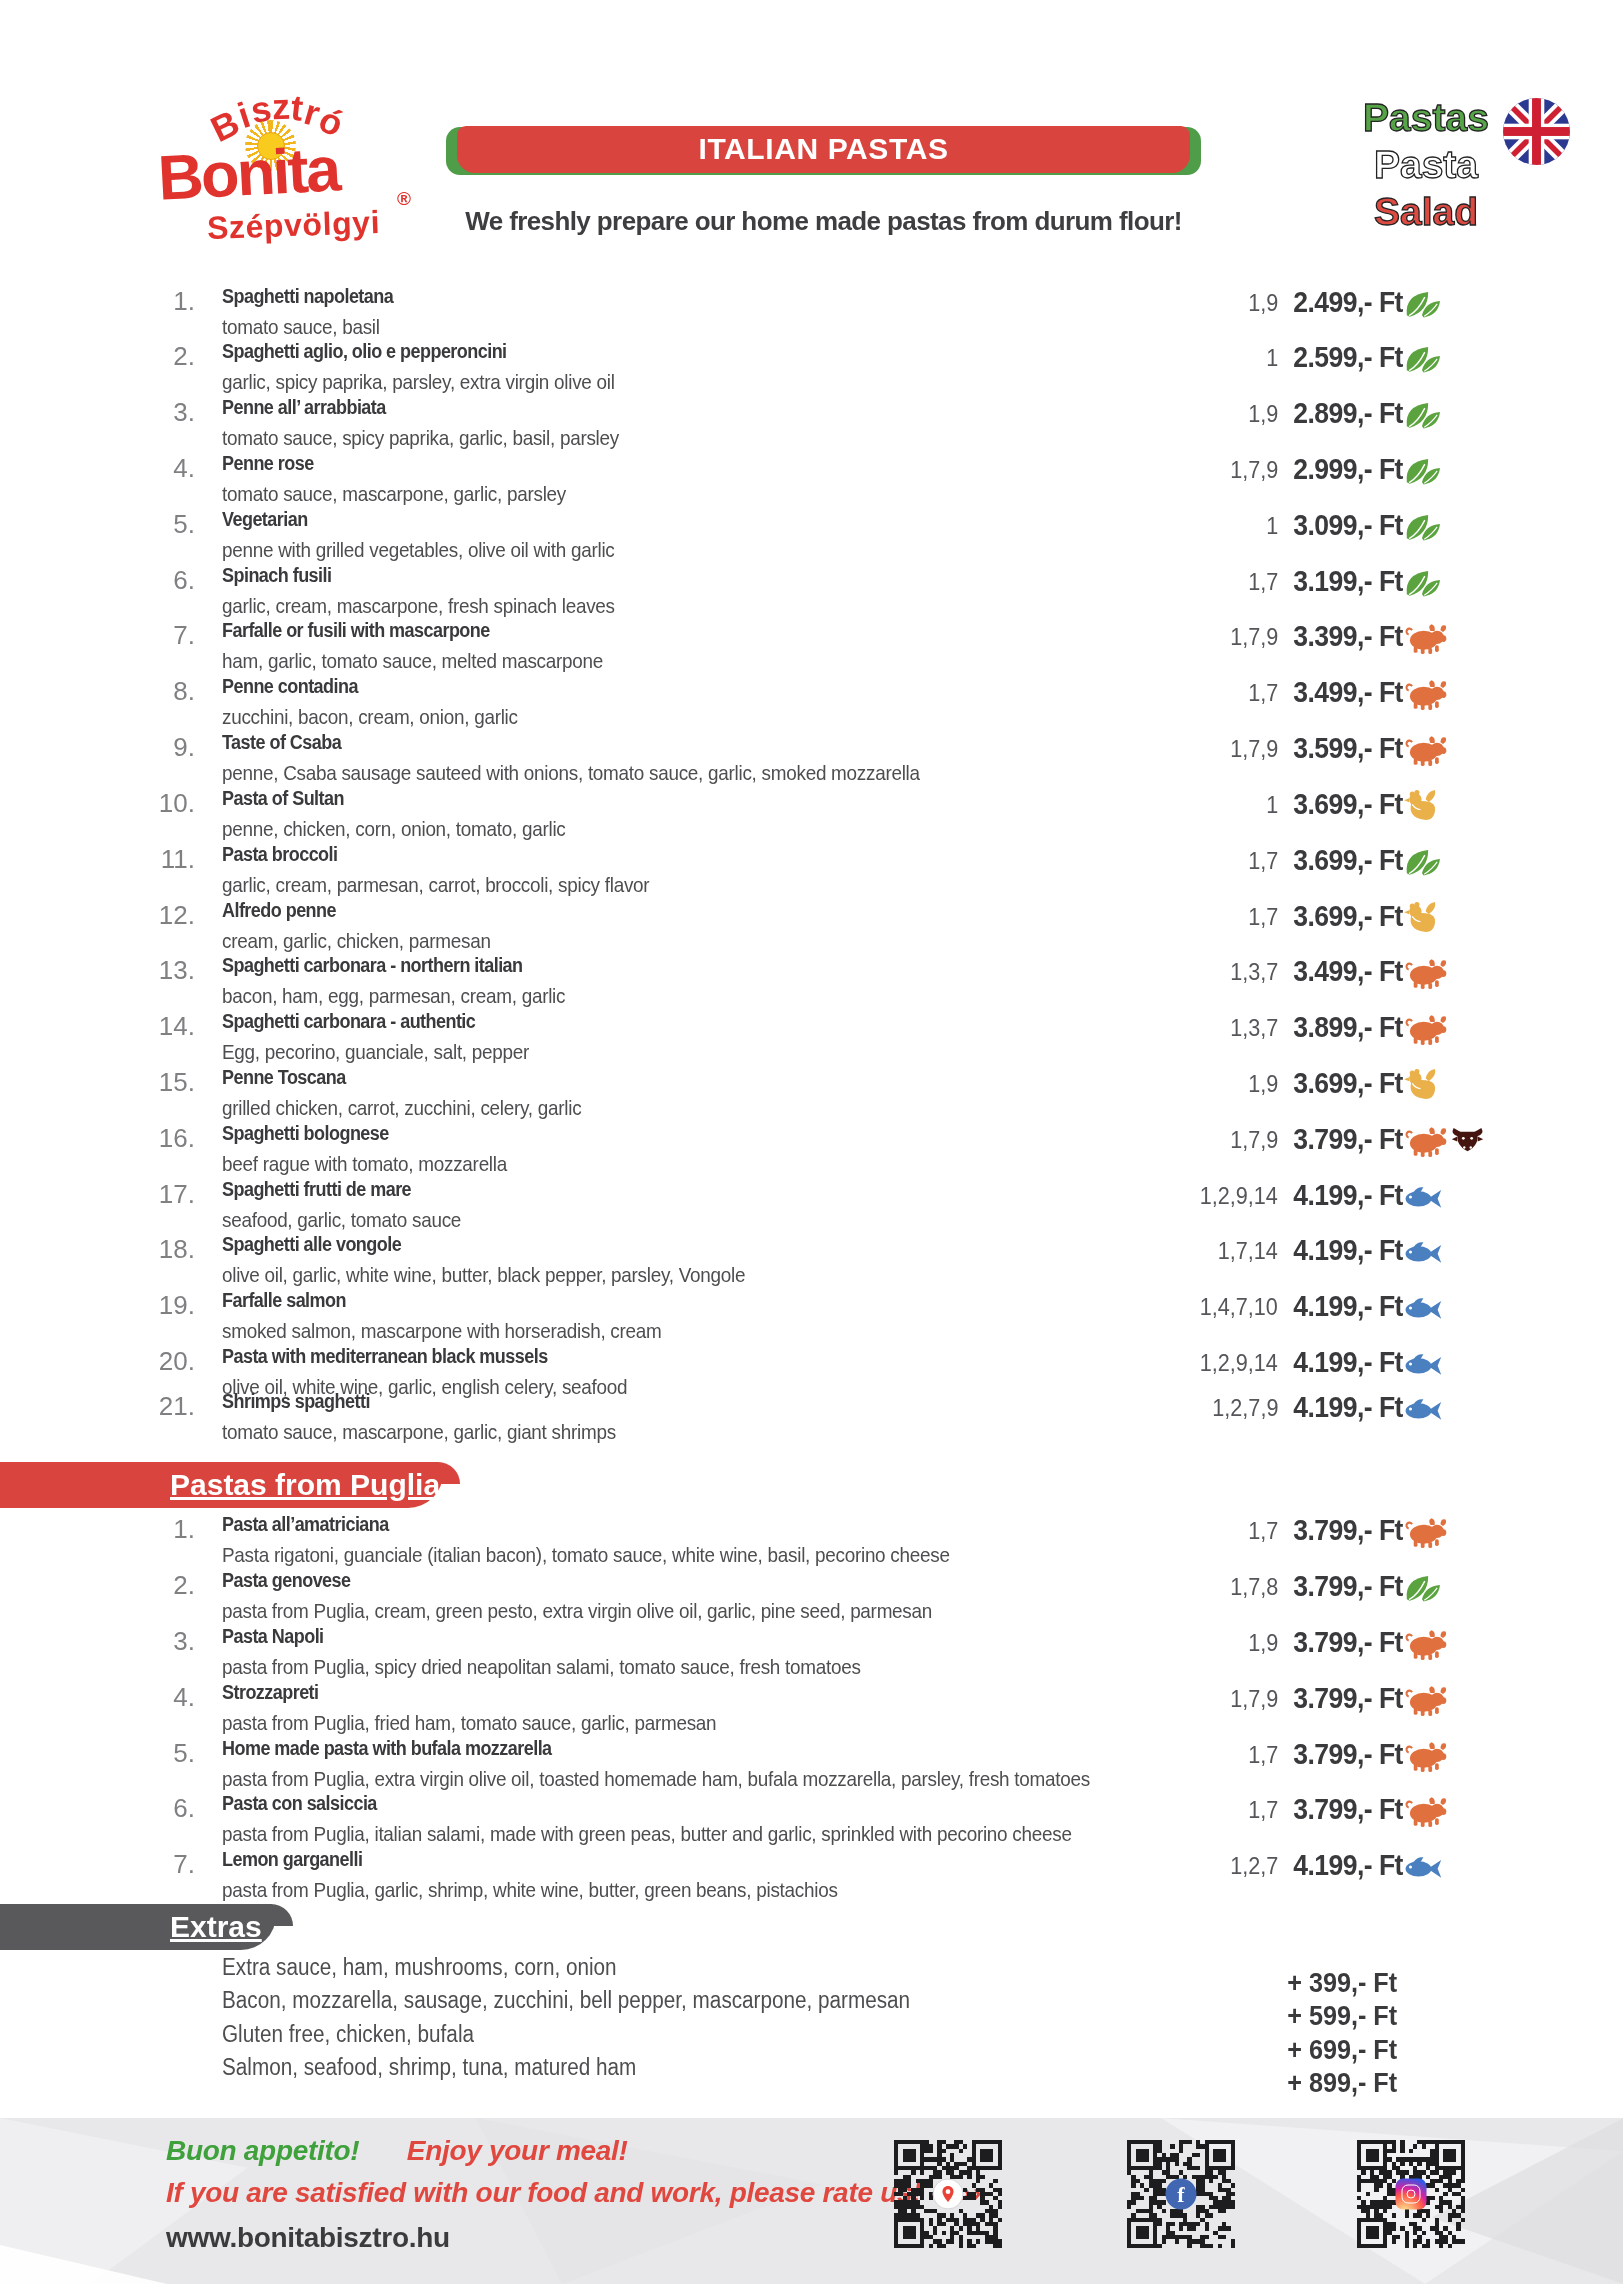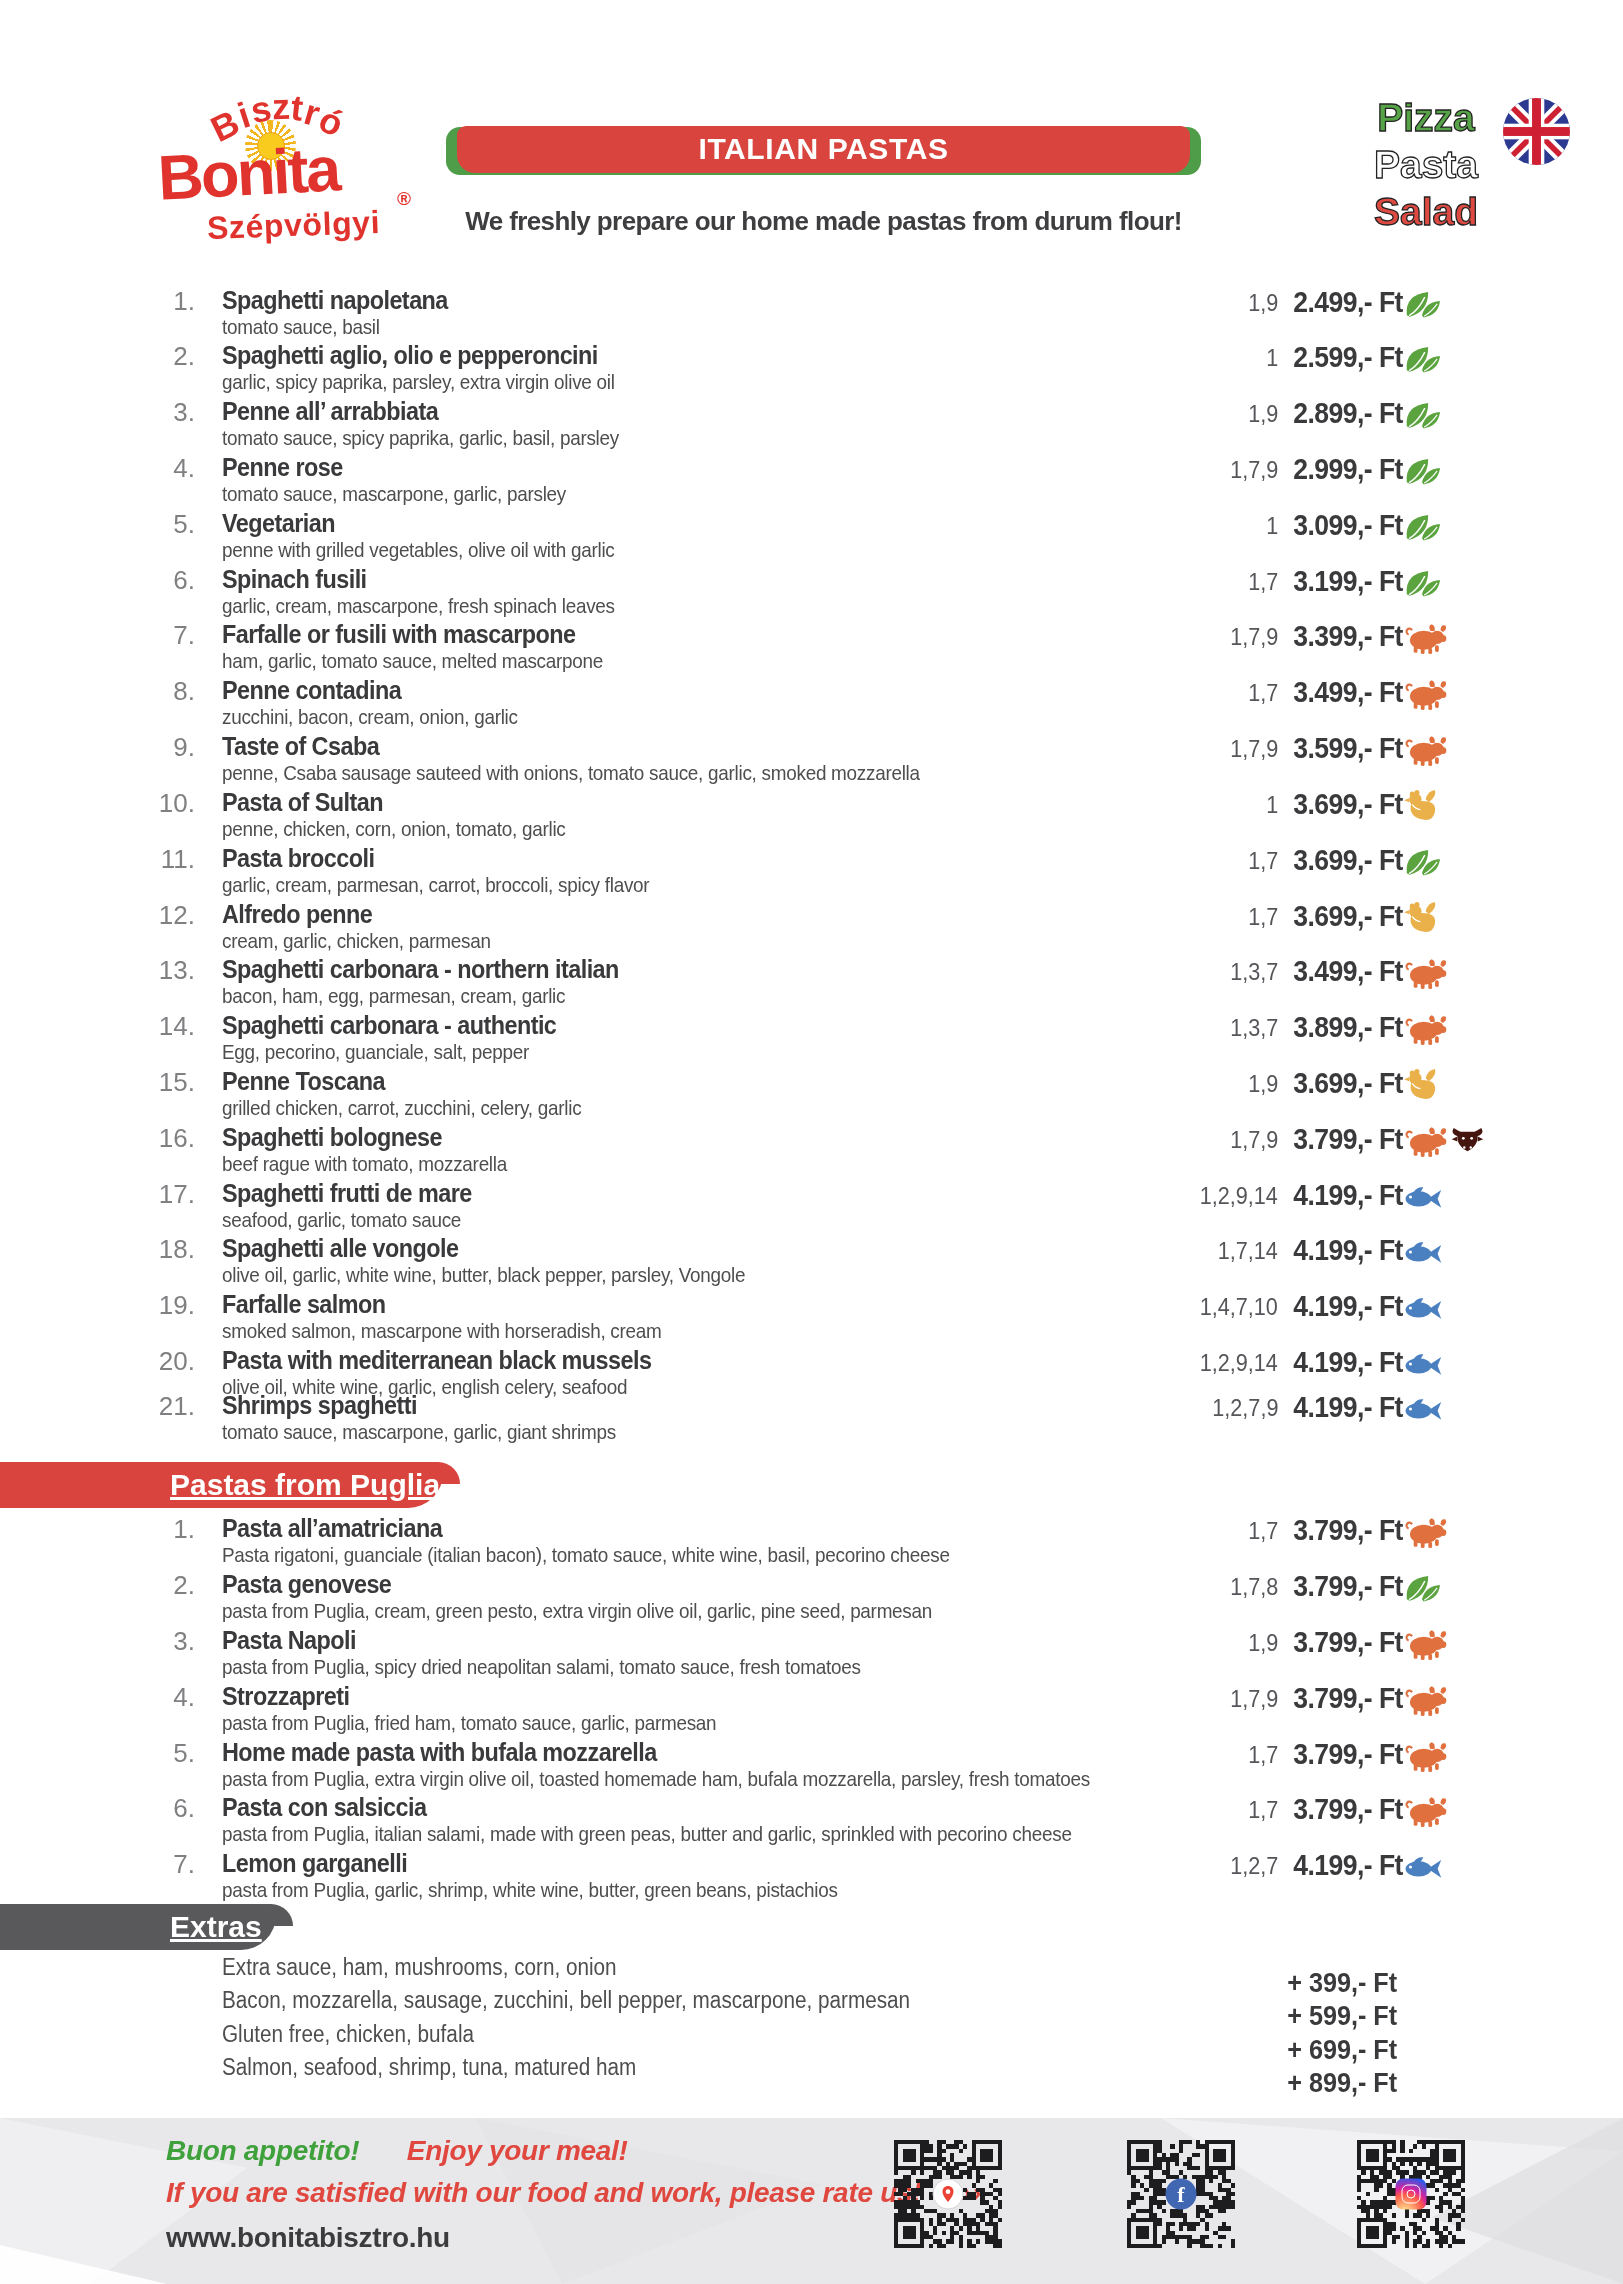--- a/index.html
+++ b/index.html
@@ -36,21 +36,21 @@
   .badge{position:absolute;left:1357px;top:94px;width:138px;text-align:center;font-weight:bold;font-size:39px;line-height:47px;}
   .badge div{-webkit-text-stroke:1.3px #232323;}
   .badge .b-pizza{color:#56a447;}
   .badge .b-pasta{color:#ffffff;}
   .badge .b-salad{color:#dd4a42;}
   .flag{position:absolute;left:1503px;top:98px;width:67px;height:67px;border-radius:50%;overflow:hidden;}
 
   
   .row{position:absolute;left:0;width:1624px;height:57px;}
   .num{position:absolute;left:149px;top:1.3px;width:46px;text-align:right;font-size:26px;color:#808083;}
-  .nm{position:absolute;left:222px;top:0;width:899px;font-size:26px;font-weight:bold;color:#3a3a3c;letter-spacing:-0.6px;white-space:nowrap;}
+  .nm{position:absolute;left:222px;top:0;width:899px;font-size:20px;font-weight:bold;color:#3a3a3c;letter-spacing:-0.6px;white-space:nowrap;}
   .ds{position:absolute;left:222px;top:30px;width:1060px;font-size:21px;color:#4e4e50;letter-spacing:-0.3px;white-space:nowrap;}
   .al{position:absolute;left:1092px;top:3.9px;width:186px;text-align:right;font-size:24px;color:#55555a;}
   .pr{position:absolute;left:1281px;top:0px;width:109px;text-align:right;font-size:29.5px;font-weight:bold;color:#3a3a3c;letter-spacing:-0.6px;}
   .ic{position:absolute;left:1402px;top:0px;height:39px;display:flex;align-items:center;gap:1.3px;}
   .ic svg{display:block;}
   .cond{display:inline-block;transform:scaleX(.9);transform-origin:0 50%;white-space:nowrap;}
   .cond-r{display:inline-block;transform:scaleX(.9);transform-origin:100% 50%;white-space:nowrap;}
 
   
   .sec-banner{position:absolute;left:0;height:46px;color:#fff;font-weight:bold;font-size:30px;}
@@ -109,21 +109,21 @@
   </div>
 
   <div class="ribbon">
     <div class="grn"></div>
     <div class="red"></div>
     <div class="lbl">ITALIAN PASTAS</div>
   </div>
   <div class="subtitle">We freshly prepare our home made pastas from durum flour!</div>
 
   <div class="badge">
-    <div class="b-pizza">Pizza</div>
+    <div class="b-pizza">Pastas</div>
     <div class="b-pasta">Pasta</div>
     <div class="b-salad">Salad</div>
   </div>
 
   <div class="flag">
     <svg viewBox="0 0 60 60" width="67" height="67">
       <rect width="60" height="60" fill="#2b3990"></rect>
       <path d="M0 0 L60 60 M60 0 L0 60" stroke="#ffffff" stroke-width="12"></path>
       <path d="M0 0 L60 60 M60 0 L0 60" stroke="#cf2033" stroke-width="5"></path>
       <rect x="23" width="14" height="60" fill="#ffffff"></rect>

